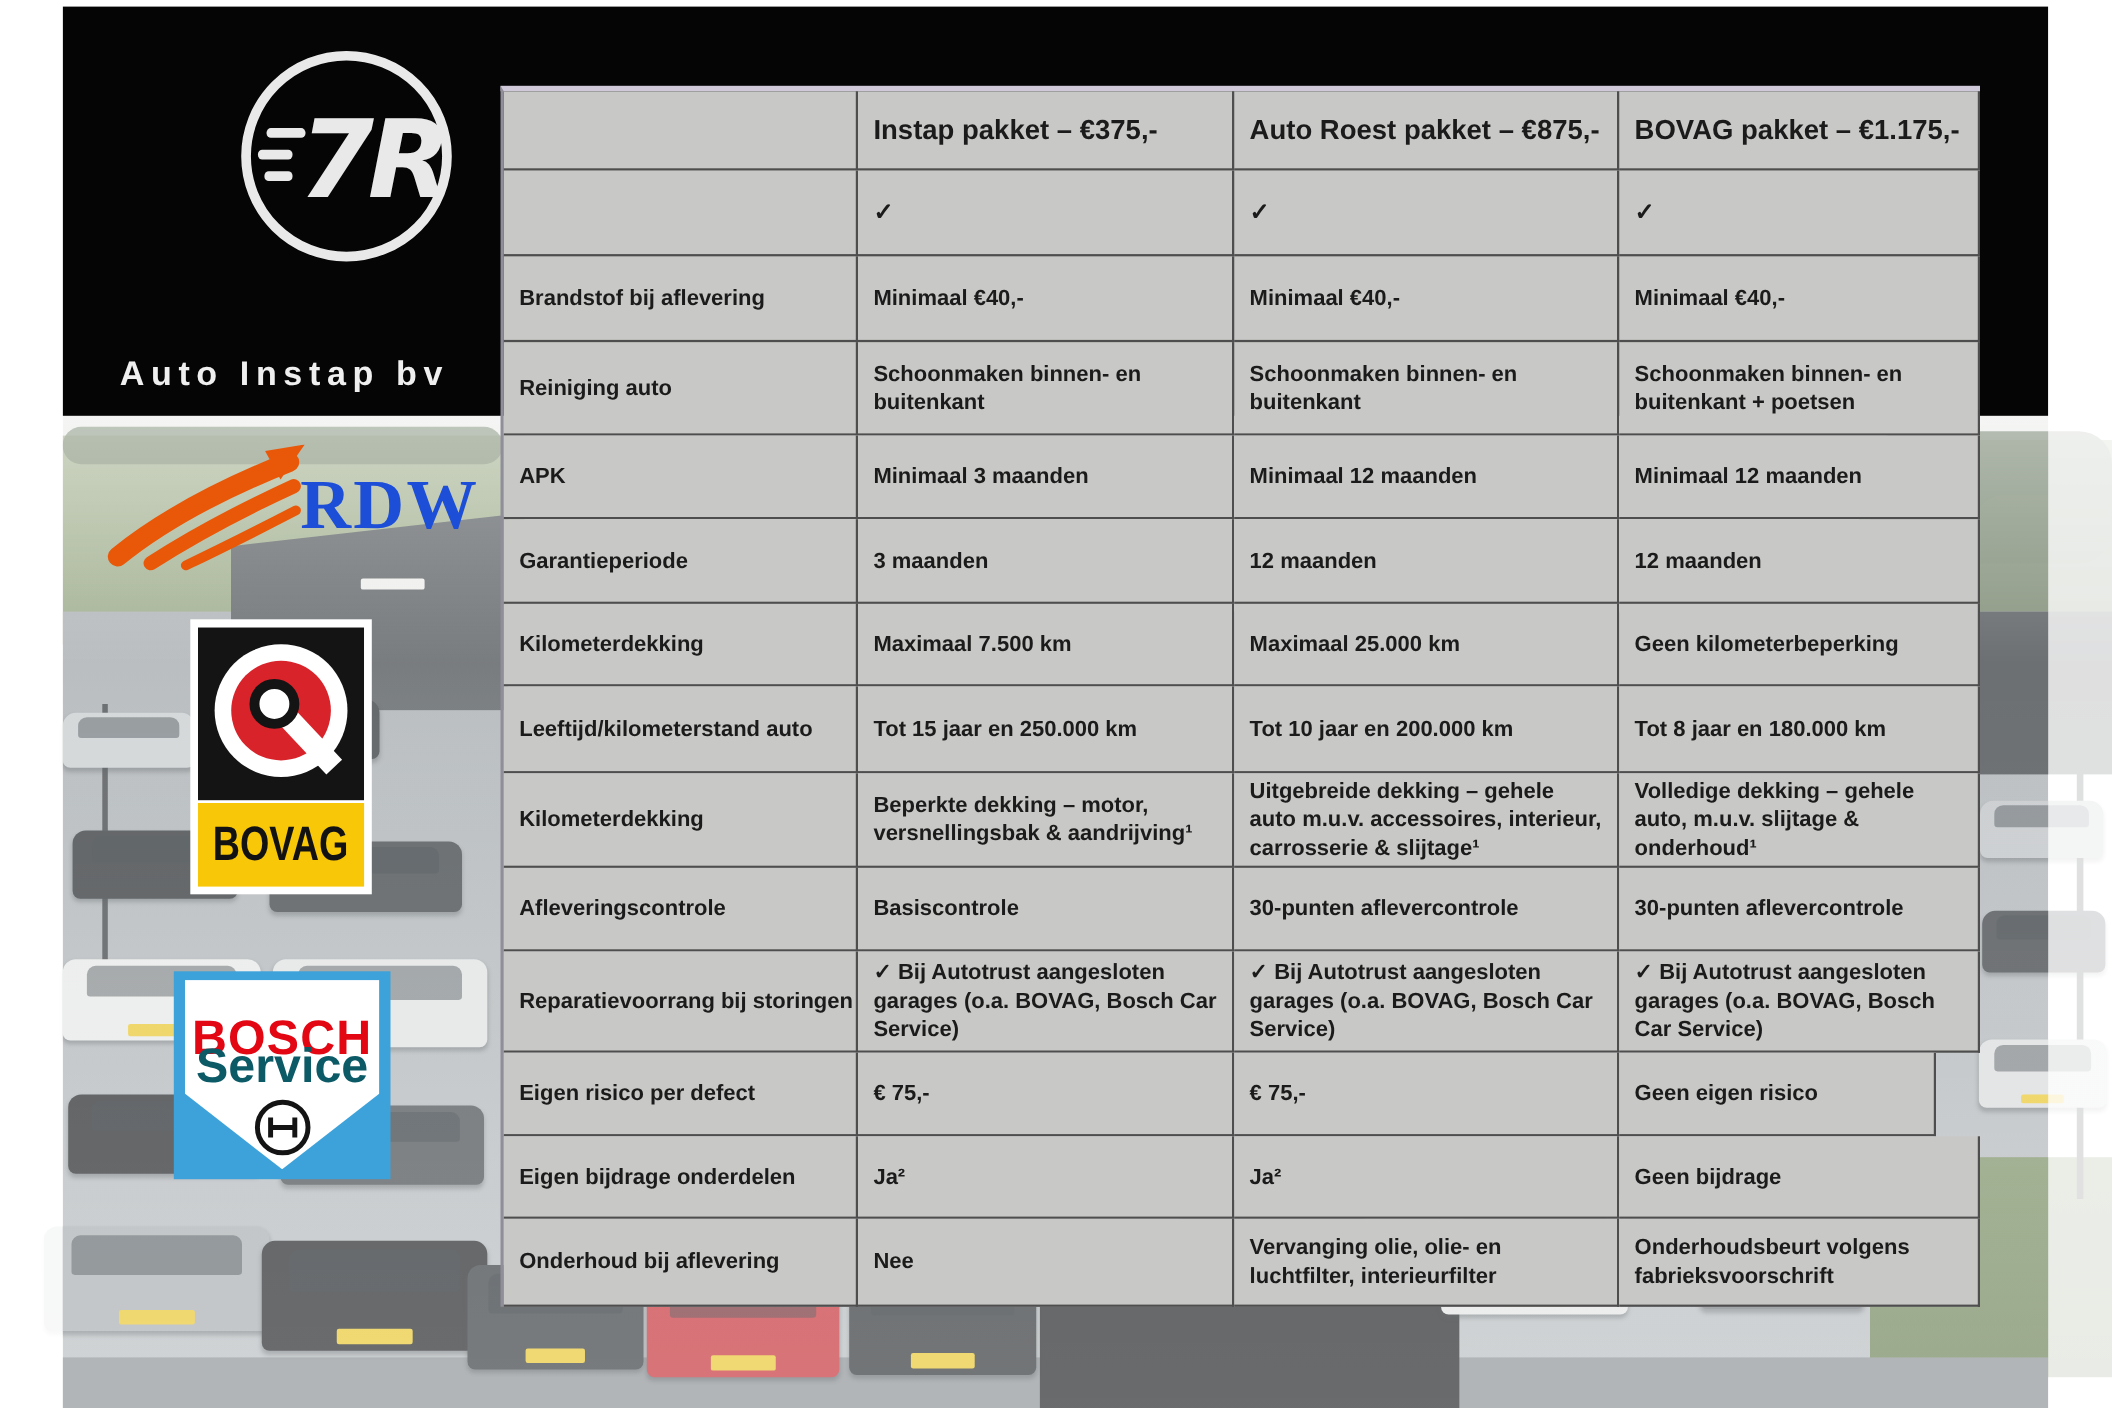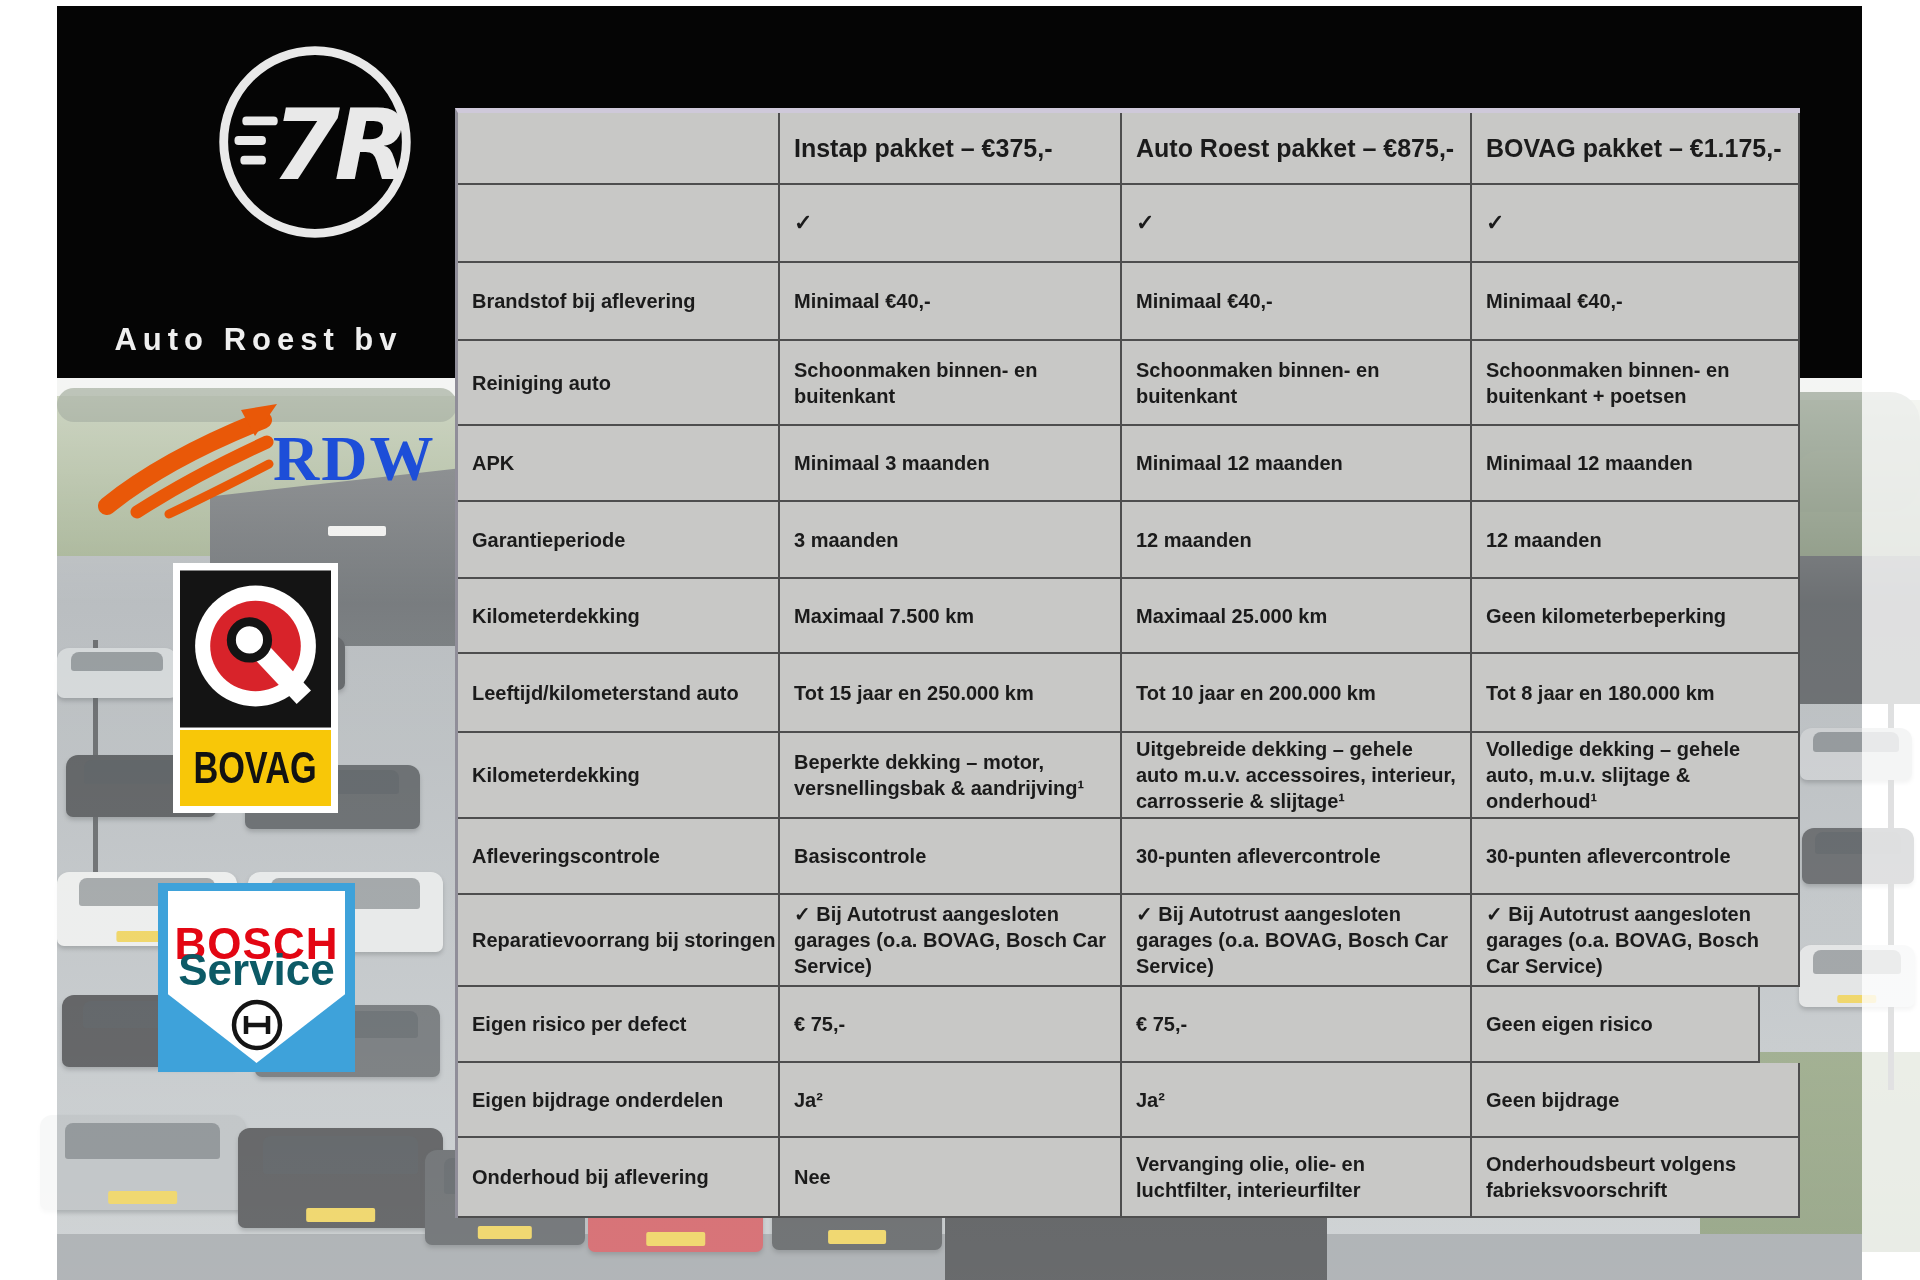--- a/index.html
+++ b/index.html
@@ -46,21 +46,21 @@
   .bovag-band{position:absolute;left:7px;right:7px;top:167px;bottom:7px;background:#f8c708;
     display:flex;align-items:center;justify-content:center;}
   .bovag-band span{font-size:44px;font-weight:bold;color:#121212;transform:scaleX(.78);letter-spacing:0px;}
   .bosch{position:absolute;left:158px;top:883px;width:197px;height:189px;background:#3ea2da;z-index:4;}
   .bosch .shield{position:absolute;left:10px;right:10px;top:8px;height:172px;background:#ffffff;
     clip-path:polygon(0 0,100% 0,100% 60%,50% 100%,0 60%);}
   .bosch .t1{position:absolute;left:0;width:100%;top:16px;text-align:center;font-size:44px;font-weight:bold;color:#e30613;letter-spacing:1px;margin-top:20px;}
   .bosch .t2{position:absolute;left:0;width:100%;top:62px;text-align:center;font-size:44px;font-weight:bold;color:#0c5a66;}
   .bosch .arm{position:absolute;left:50%;top:114px;transform:translateX(-50%);}
   
-  .tbl{position:absolute;left:455px;top:108px;width:1342px;z-index:5;
+  .tbl{position:absolute;left:455px;top:78px;width:1342px;z-index:5;
     border-top:5px solid #cfc9da;border-left:3px solid #908e99;box-sizing:content-box;}
   .trow{display:flex;}
   .cell{box-sizing:border-box;border-right:2px solid #4e4e4e;border-bottom:2px solid #4e4e4e;
     background:#c8c8c6;display:flex;align-items:center;
     padding:6px 12px 6px 14px;color:#1b1b1b;font-weight:bold;font-size:20px;line-height:1.3;}
   .cell.head{font-size:25px;white-space:nowrap;}
   .cell.label{font-size:20px;white-space:nowrap;}
   .cell.check{font-size:22px;}
 </style>
 </head>
@@ -156,21 +156,21 @@
 
 <div class="band">
   <svg class="ar-logo" viewBox="0 0 220 220">
     <circle cx="110" cy="110" r="93" fill="none" stroke="#e9e9e9" stroke-width="9"></circle>
     <rect x="36" y="84" width="36" height="9" rx="4" fill="#e9e9e9"></rect>
     <rect x="28" y="104" width="32" height="9" rx="4" fill="#e9e9e9"></rect>
     <rect x="34" y="124" width="26" height="9" rx="4" fill="#e9e9e9"></rect>
     <text x="66" y="148" font-family="DejaVu Sans, sans-serif" font-style="italic" font-weight="bold" font-size="100" fill="#e9e9e9" letter-spacing="-6">7R</text>
   </svg>
 </div>
-<div class="ar-name">Auto Roest bv</div>
+<div class="ar-name">Auto Instap bv</div>
 
 <div class="rdw">
   <svg width="185" height="122" viewBox="0 0 185 122">
     <path d="M12 102 Q70 55 168 16" fill="none" stroke="#e95808" stroke-width="18" stroke-linecap="round"></path>
     <path d="M42 108 Q98 72 172 38" fill="none" stroke="#e95808" stroke-width="13" stroke-linecap="round"></path>
     <path d="M74 110 Q120 88 174 60" fill="none" stroke="#e95808" stroke-width="9" stroke-linecap="round"></path>
     <path d="M146 6 L182 0 L160 32 Z" fill="#e95808"></path>
   </svg>
   <div class="rdw-text">RDW</div>
 </div>

